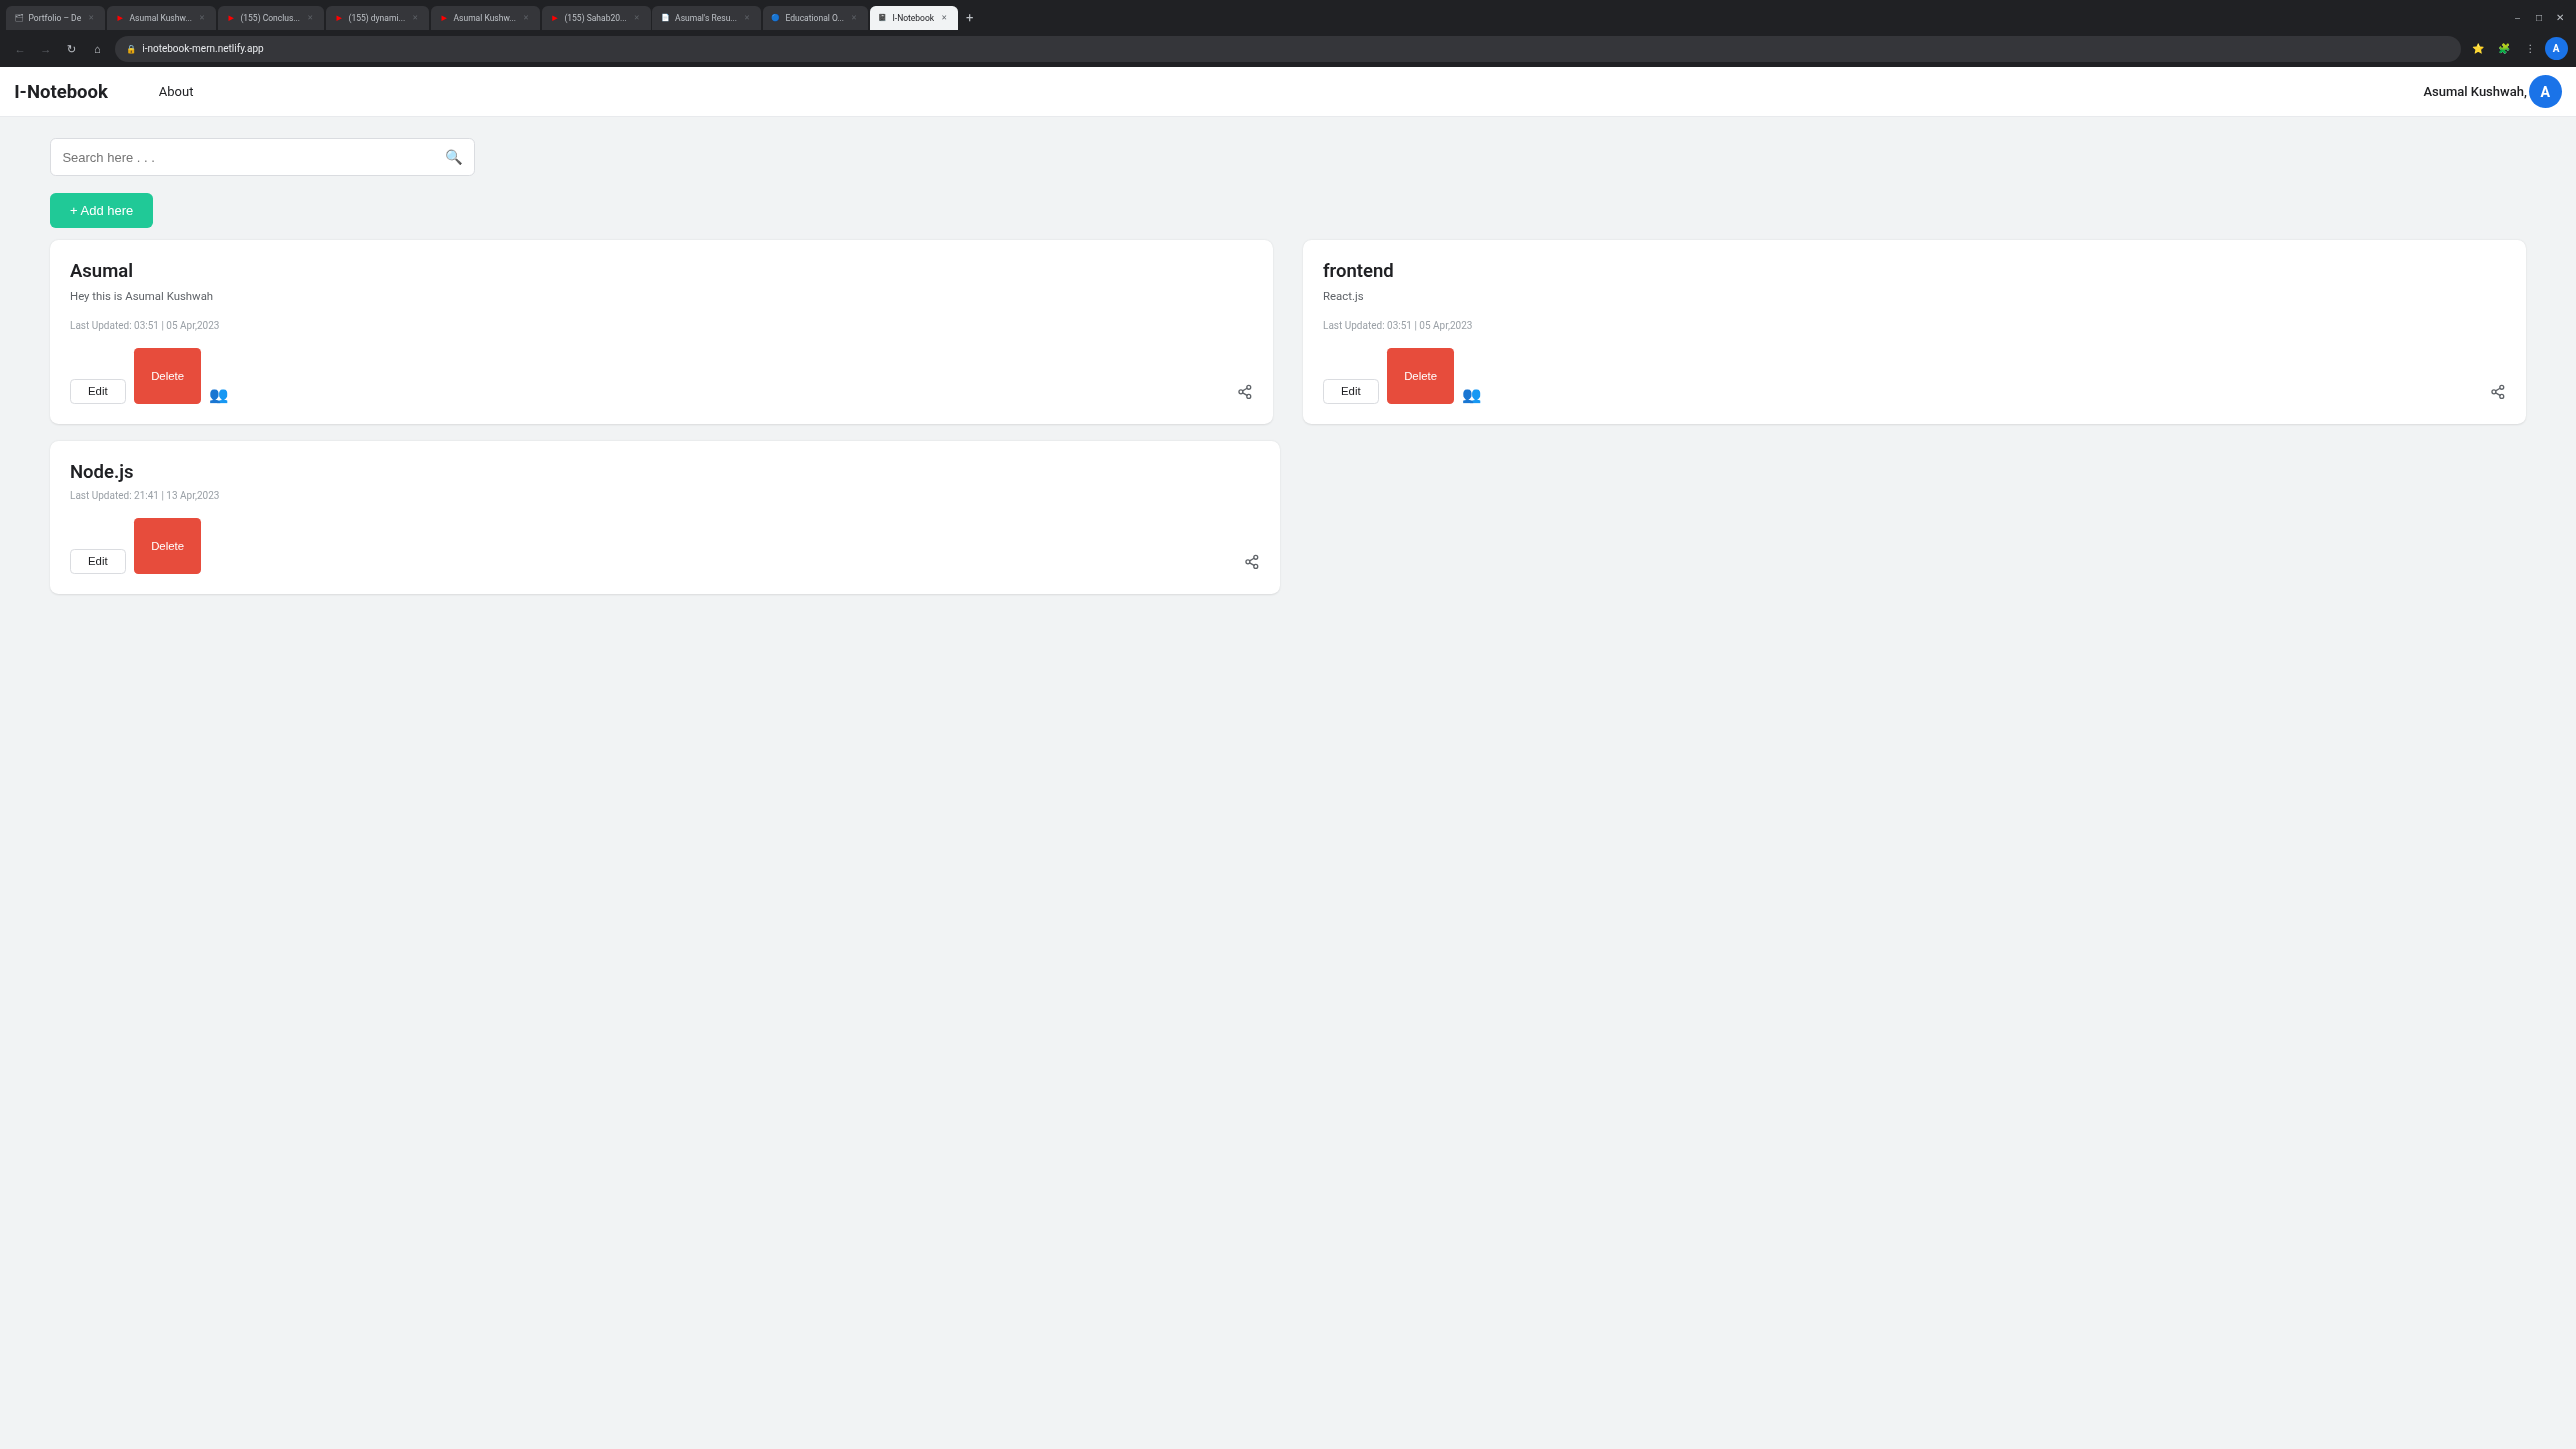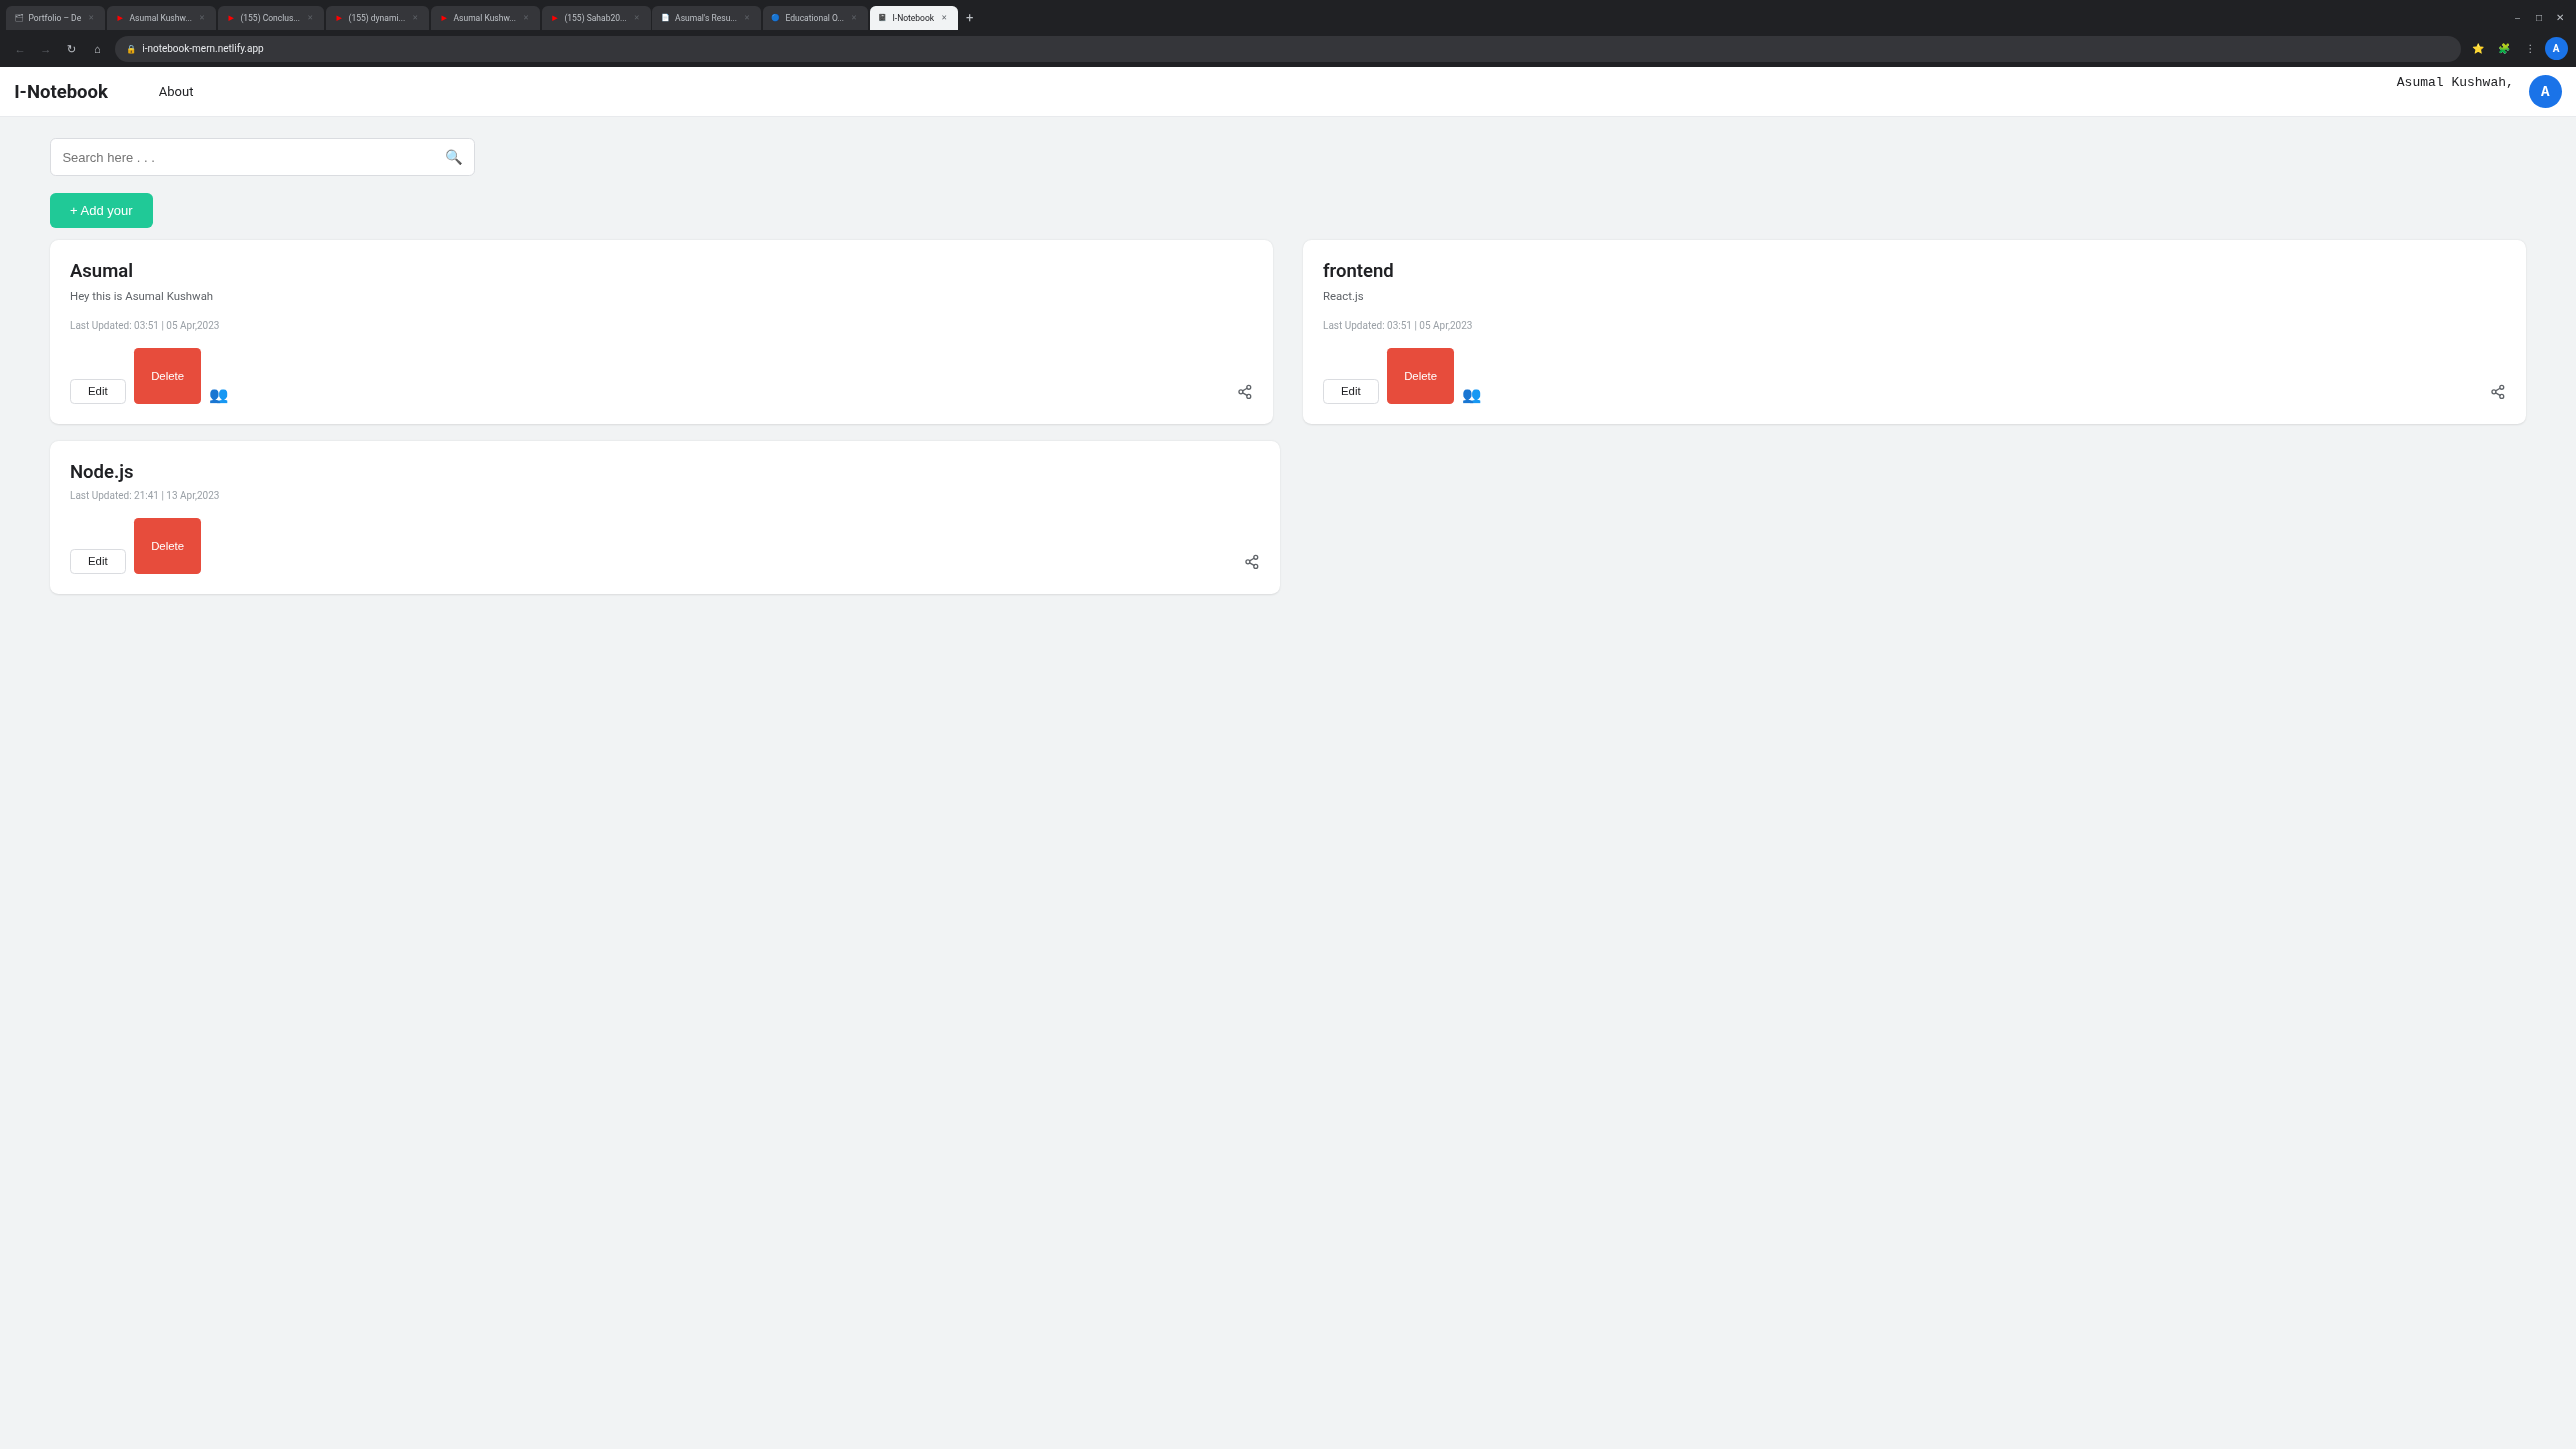--- a/index.html
+++ b/index.html
@@ -220,23 +220,22 @@
     .nav-about {
       font-size: 13px;
       color: #202124;
       cursor: pointer;
       text-decoration: none;
       margin-left: 28px;
     }
 
     .navbar-right {
       display: flex;
-      align-items: flex-start;
-      gap: 15px;
-      font-family: Liberation Mono, monospace;
+      align-items: center;
+      gap: 2px;
     }
 
     .user-name {
       font-size: 13px;
       color: #202124;
       font-weight: 500;
     }
 
     .user-avatar {
       width: 33px;
@@ -503,21 +502,21 @@
   </nav>
 
   <div class="main-content">
 
     <div class="search-container">
       <input class="search-input" type="text" placeholder="Search here . . ." style="">
       <span class="search-icon">🔍</span>
     </div>
 
     <button class="add-note-btn">
-      <span>+ Add your</span>
+      <span>+ Add here</span>
     </button>
 
 
     <div class="notes-grid">
 
       <div class="note-card">
         <div class="note-title">Asumal</div>
         <div class="note-description">Hey this is Asumal Kushwah</div>
         <div class="note-updated">Last Updated: 03:51 | 05 Apr,2023</div>
         <div class="note-actions">

